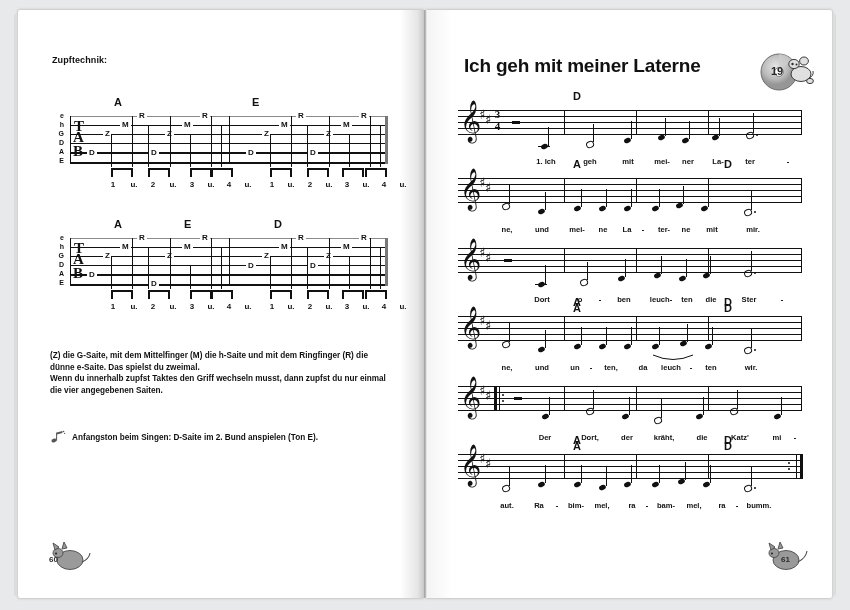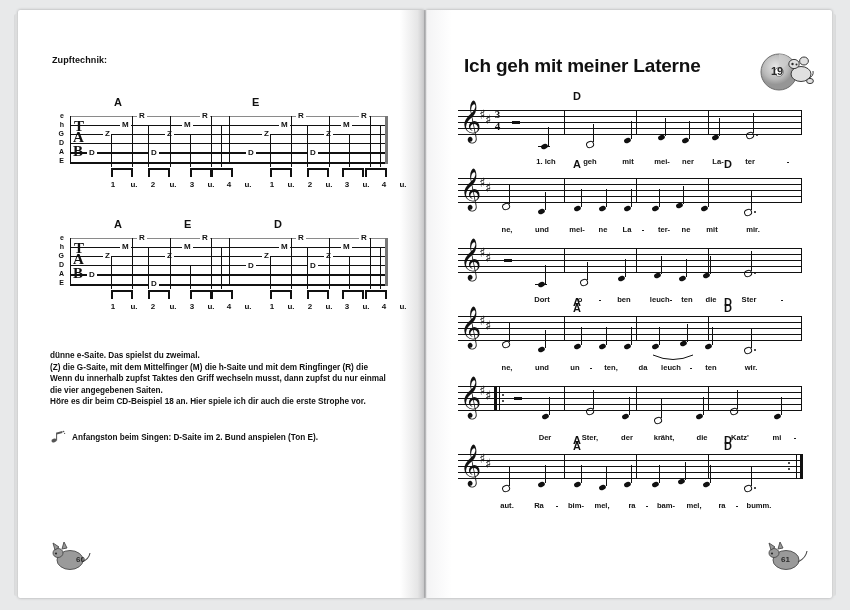--- a/index.html
+++ b/index.html
@@ -390,25 +390,24 @@
       <span class="countnum" style="left:233px;top:84px;">u.</span>
       <span class="countnum" style="left:252px;top:84px;">2</span>
       <span class="countnum" style="left:271px;top:84px;">u.</span>
       <span class="countnum" style="left:289px;top:84px;">3</span>
       <span class="countnum" style="left:308px;top:84px;">u.</span>
       <span class="countnum" style="left:326px;top:84px;">4</span>
       <span class="countnum" style="left:345px;top:84px;">u.</span>
     </div>
 
     <div style="position:absolute;left:32px;top:340px;width:350px;">
+      <div class="bodytext" style="position:relative;top:0px;">(Z) die G-Saite, mit dem Mittelfinger (M) die h-Saite und mit dem Ringfinger (R) die</div>
       <div class="bodytext" style="position:relative;top:0px;">dünne e-Saite. Das spielst du zweimal.</div>
-      <div class="bodytext" style="position:relative;top:0px;">(Z) die G-Saite, mit dem Mittelfinger (M) die h-Saite und mit dem Ringfinger (R) die</div>
       <div class="bodytext" style="position:relative;top:0px;">Wenn du innerhalb zupfst Taktes den Griff wechseln musst, dann zupfst du nur einmal</div>
       <div class="bodytext" style="position:relative;top:0px;">die vier angegebenen Saiten.</div>
-      <div class="bodytext" style="position:relative;top:0px;"><span>Höre es dir beim </span><b>CD-Beispiel 18</b><span> an. Hier spiele ich dir auch die erste Strophe vor.</span></div>
     </div>
 
     <div class="tipicon" style="left:32px;top:420px;width:16px;height:14px;">
       <svg width="16" height="14" viewBox="0 0 16 14">
         <g fill="#555">
           <ellipse cx="4" cy="10.5" rx="2.6" ry="1.9" transform="rotate(-18 4 10.5)"></ellipse>
           <rect x="6.1" y="2.6" width="1" height="8"></rect>
           <path d="M6.8 2.6 L12.4 1.0 L12.4 3.0 L6.8 4.6 Z"></path>
           <circle cx="13.5" cy="1.5" r="0.8"></circle>
           <circle cx="14.6" cy="3.4" r="0.6"></circle>
@@ -423,21 +422,21 @@
           <ellipse cx="22" cy="22" rx="13" ry="9.5"></ellipse>
           <ellipse cx="10" cy="15" rx="5" ry="4.5"></ellipse>
           <path d="M7 12 L5 5 L11 9 Z"></path>
           <path d="M14 11 L16 4 L19 10 Z"></path>
           <path d="M34 24 q7 -3 8 -9" stroke="#4a4a4a" fill="none" stroke-width="1.1"></path>
         </g>
         <g fill="#2c2c2c">
           <circle cx="8" cy="15.5" r="1.1"></circle>
         </g>
       </svg>
-      <span class="num" style="left:28px;top:17px;">60</span>
+      <span class="num" style="left:1px;top:17px;">60</span>
     </div>
   </div>
 
   <div class="page" id="page-right">
 
     <span id="song-title" style="left:38px;top:45px;">Ich geh mit meiner Laterne</span>
 
     <div class="cdbadge" style="left:333px;top:40px;width:56px;height:44px;">
       <svg width="56" height="44" viewBox="0 0 56 44">
         <defs>
@@ -728,21 +727,21 @@
       <div class="nstem" style="left:203px;top:13px;height:19px;"></div>
       <div class="notehead" style="left:238px;top:28px;"></div>
       <div class="nstem" style="left:245px;top:11px;height:18px;"></div>
 
       <div class="notehead hollow" style="left:272px;top:22px;"></div>
       <div class="nstem" style="left:279px;top:4px;height:19px;"></div>
       <div class="notehead" style="left:316px;top:28px;"></div>
       <div class="nstem" style="left:323px;top:11px;height:18px;"></div>
 
       <span class="lyric" style="left:70px;top:47px;width:34px;">Der</span>
-      <span class="lyric" style="left:112px;top:47px;width:40px;">Ster,</span>
+      <span class="lyric" style="left:112px;top:47px;width:40px;">Dort,</span>
       <span class="lyric" style="left:154px;top:47px;width:30px;">der</span>
       <span class="lyric" style="left:186px;top:47px;width:40px;">kräht,</span>
       <span class="lyric" style="left:230px;top:47px;width:28px;">die</span>
       <span class="lyric" style="left:264px;top:47px;width:36px;">Katz'</span>
       <span class="lyric" style="left:306px;top:47px;width:26px;">mi</span>
       <span class="lyric" style="left:330px;top:47px;width:14px;">-</span>
     </div>
 
     <div class="system" style="left:32px;top:444px;width:350px;height:55px;">
       <div class="sline" style="top:0px;width:344px;"></div>

